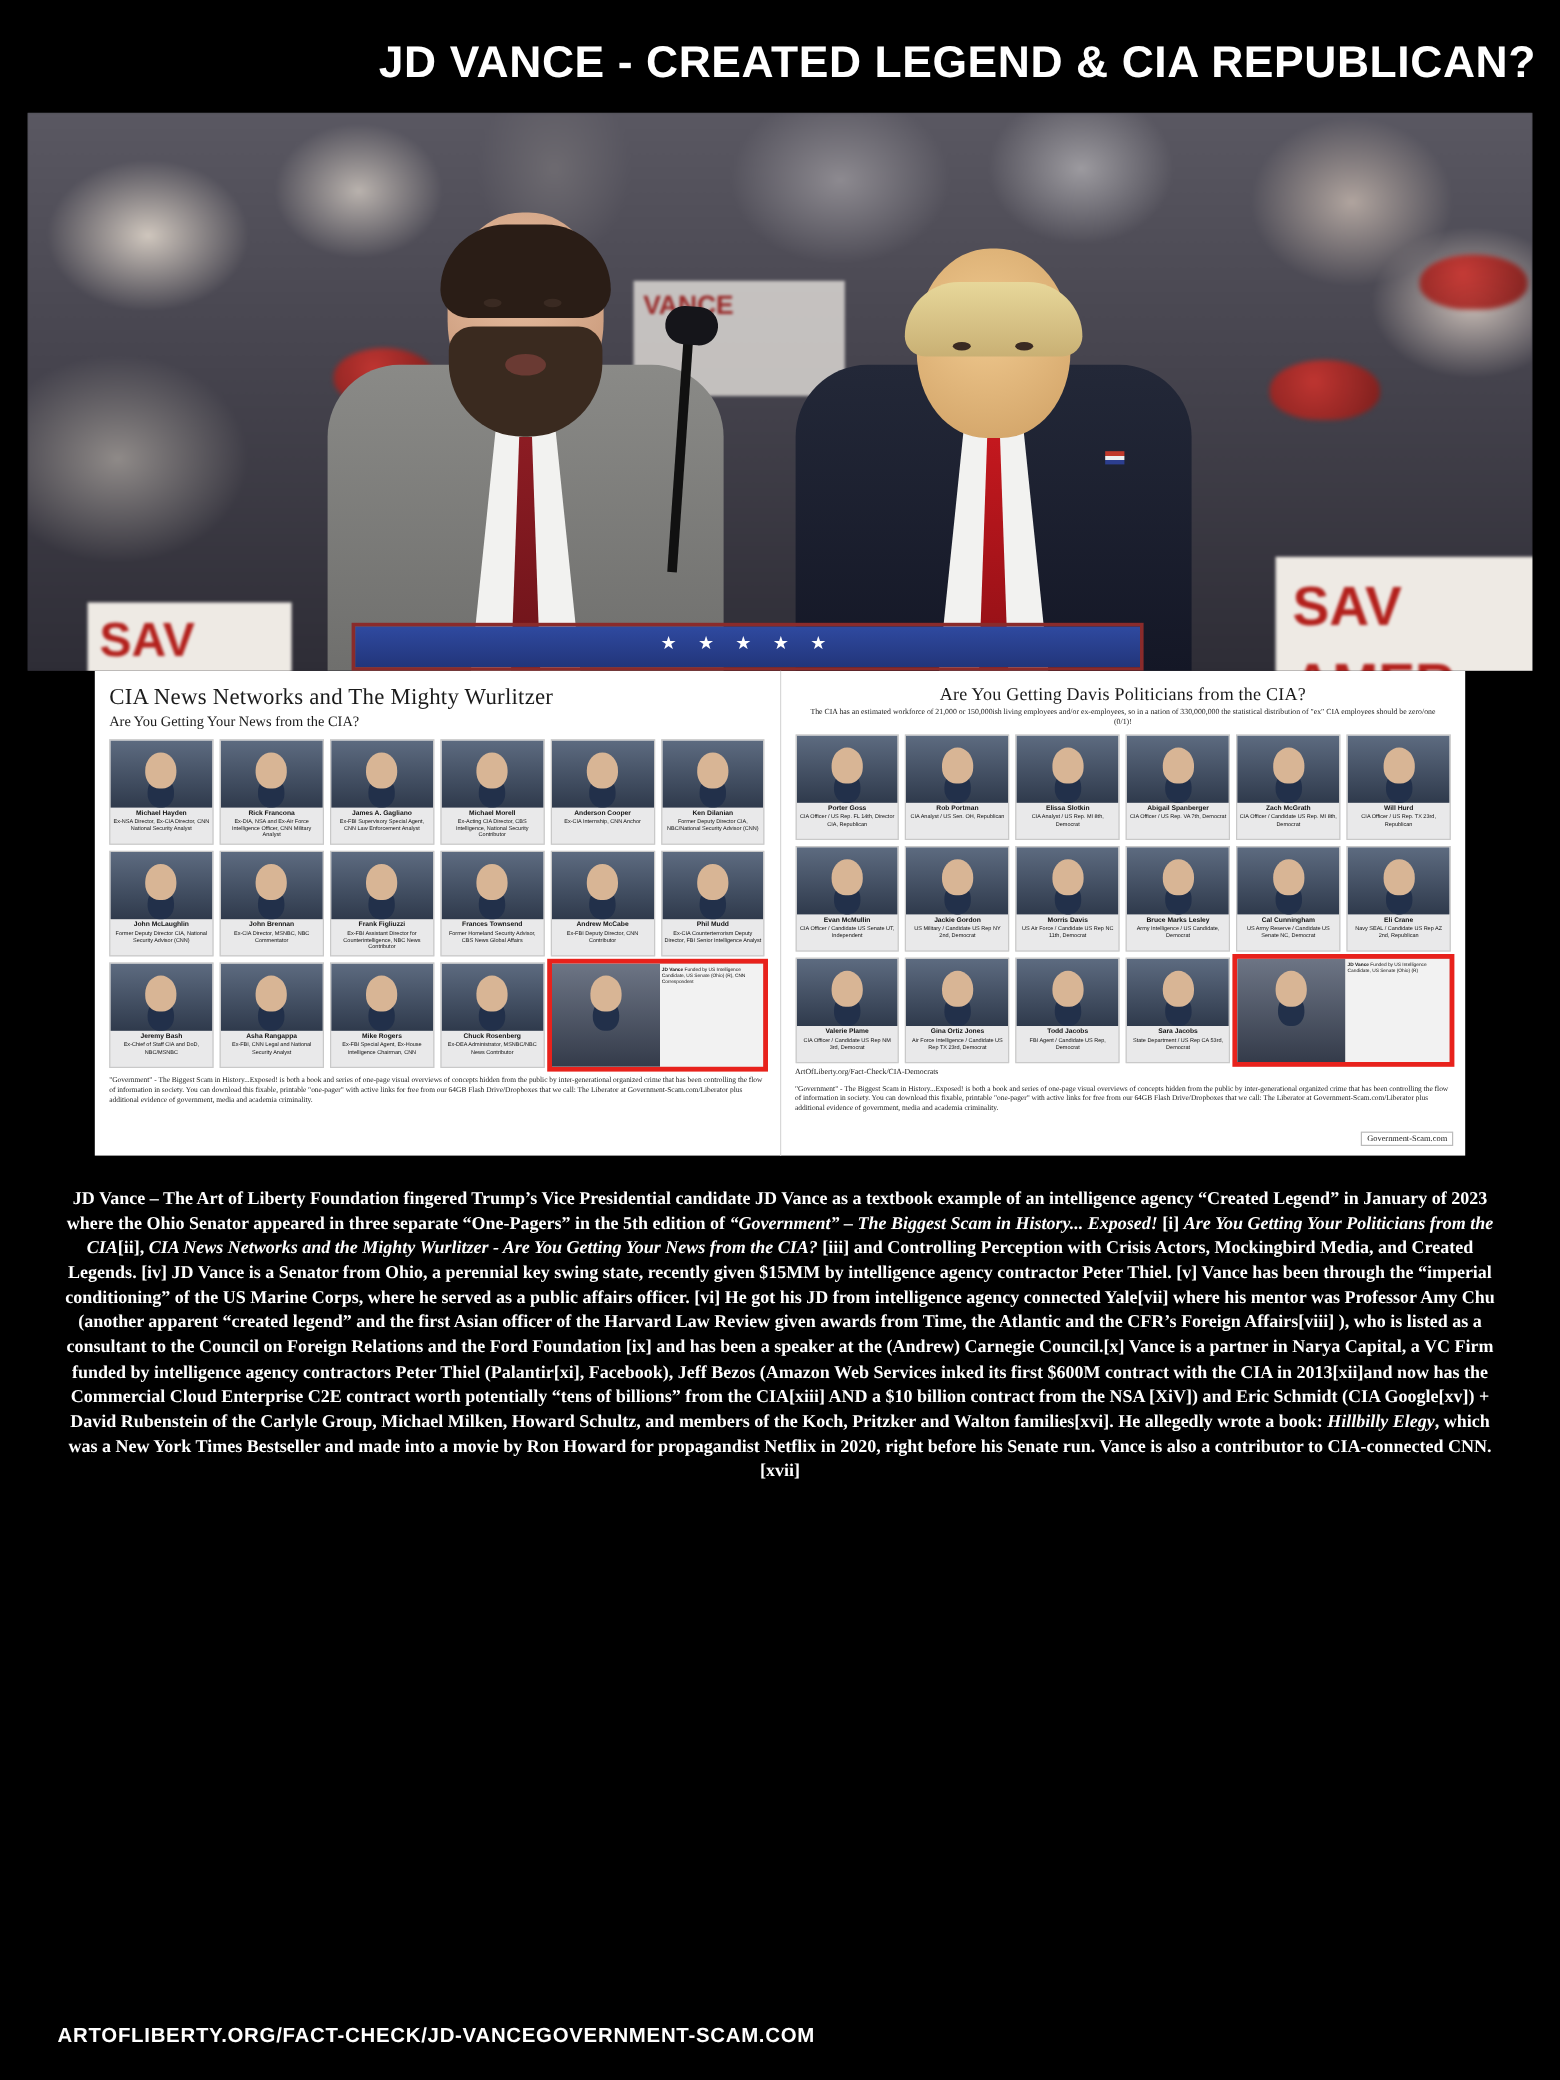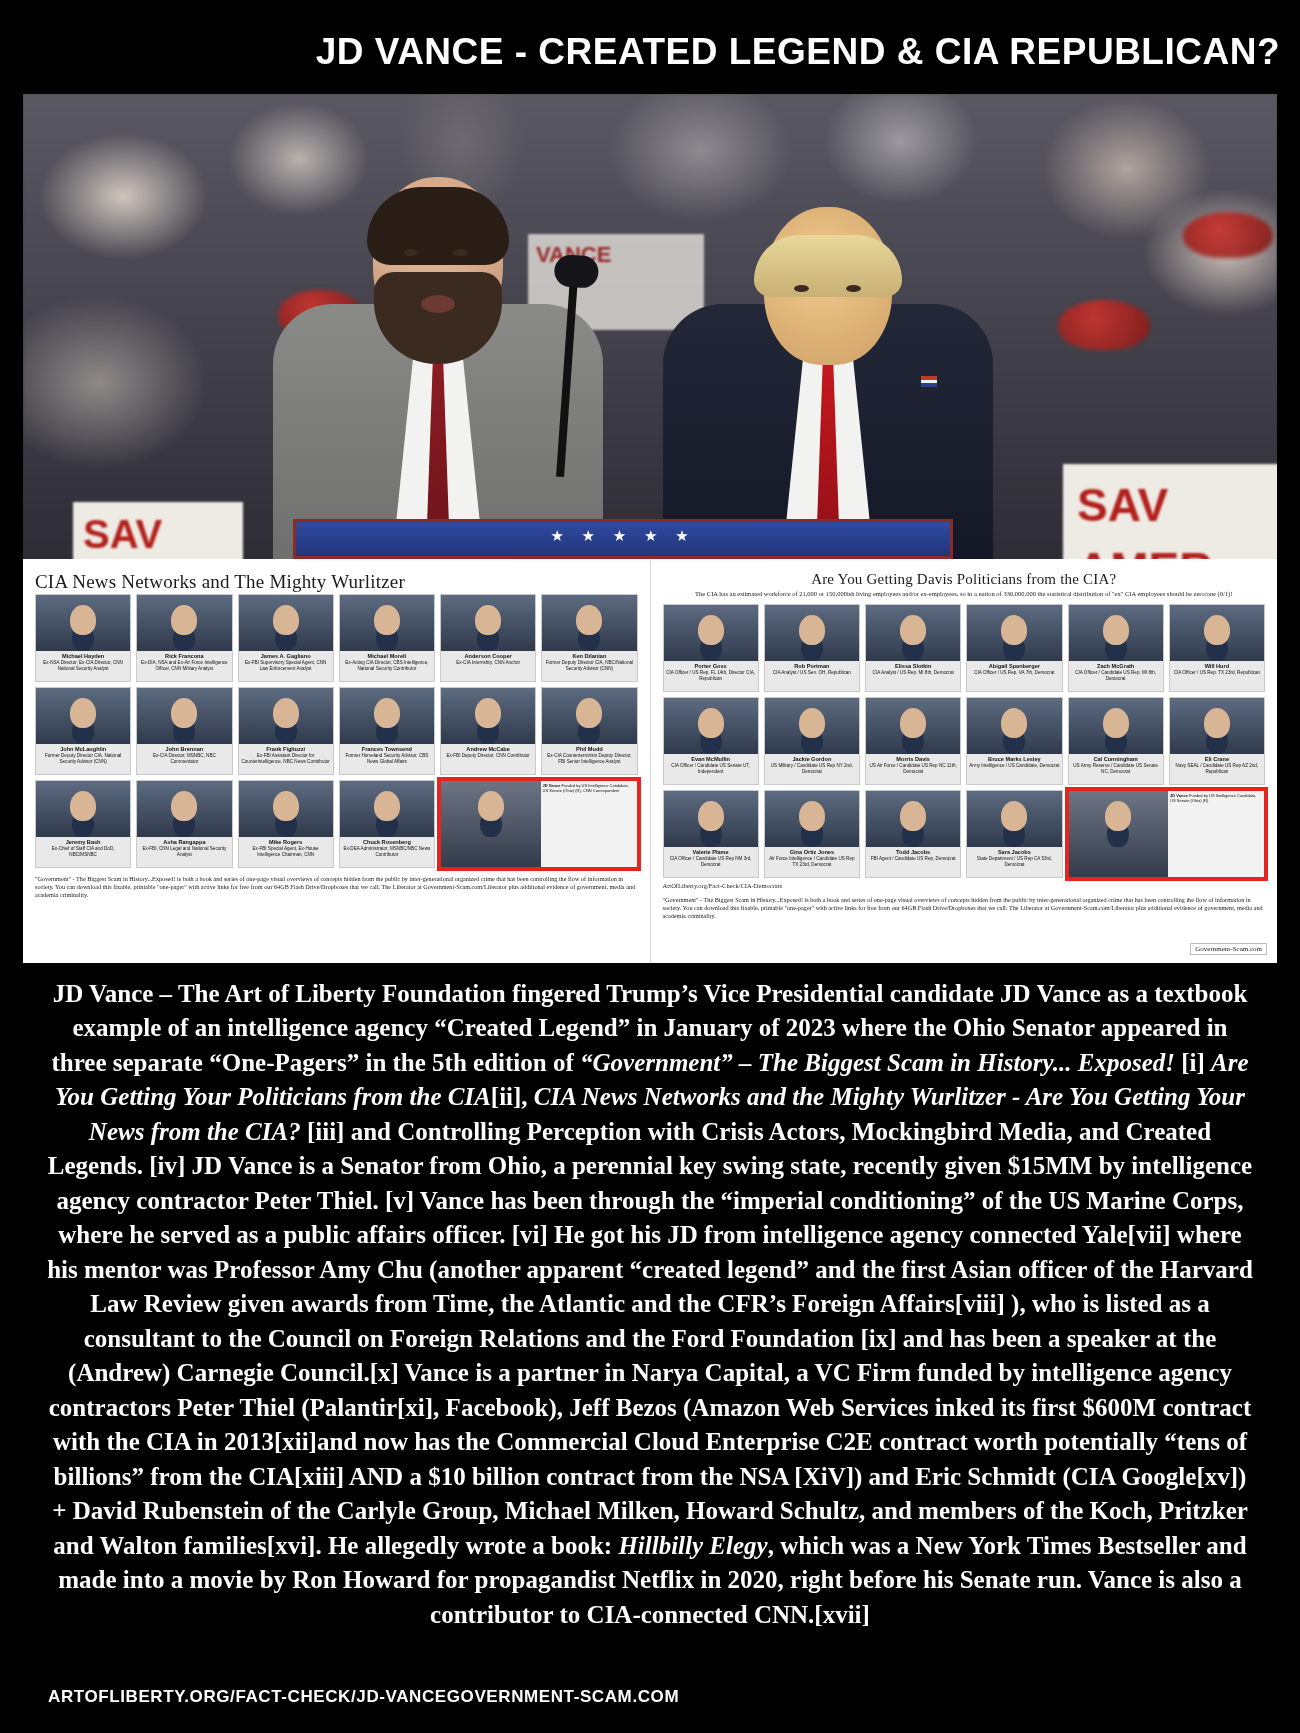--- a/index.html
+++ b/index.html
@@ -222,21 +222,21 @@
   }
   .podium .stars {
     color: #ffffff;
     font-size: 15px;
     letter-spacing: 7px;
     text-align: center;
     padding-top: 5px;
   }
   
   .onepagers {
-    width: 1254px;
+    width: 1142px;
     margin: 0 auto;
     height: 404px;
     background: #ffffff;
     display: flex;
     box-sizing: border-box;
   }
   .op {
     position: relative;
     flex: 1;
     padding: 10px 12px;
@@ -340,23 +340,23 @@
     right: 10px;
     bottom: 8px;
     font-size: 7px;
     background: #ffffff;
     border: 1px solid #bbb;
     padding: 1px 4px;
   }
   
   .body-text {
     width: 1210px;
-    margin: 14px auto 0 auto;
+    margin: 26px auto 0 auto;
     text-align: center;
-    font-size: 25px;
+    font-size: 15px;
     line-height: 1.38;
     font-weight: bold;
     color: #ffffff;
     font-family: "Liberation Serif", serif;
   }
   .body-text i { font-style: italic; }
   .footer {
     position: absolute;
     left: 0;
     right: 0;
@@ -425,20 +425,21 @@
 
     <div class="podium">
       <div class="stars">★ ★ ★ ★ ★</div>
     </div>
   </div>
 
   <div class="onepagers">
 
     <div class="op op-left">
       <div class="op-title">CIA News Networks and The Mighty Wurlitzer</div>
+      <div class="op-sub">Are You Getting Your News from the CIA?</div>
       <div class="grid">
         <div class="cell">
             <div class="pic"></div>
             <div class="cap"><b>Michael Hayden</b><span>Ex-NSA Director, Ex-CIA Director, CNN National Security Analyst</span></div>
           </div>
         <div class="cell">
             <div class="pic"></div>
             <div class="cap"><b>Rick Francona</b><span>Ex-DIA, NSA and Ex-Air Force Intelligence Officer, CNN Military Analyst</span></div>
           </div>
         <div class="cell">

